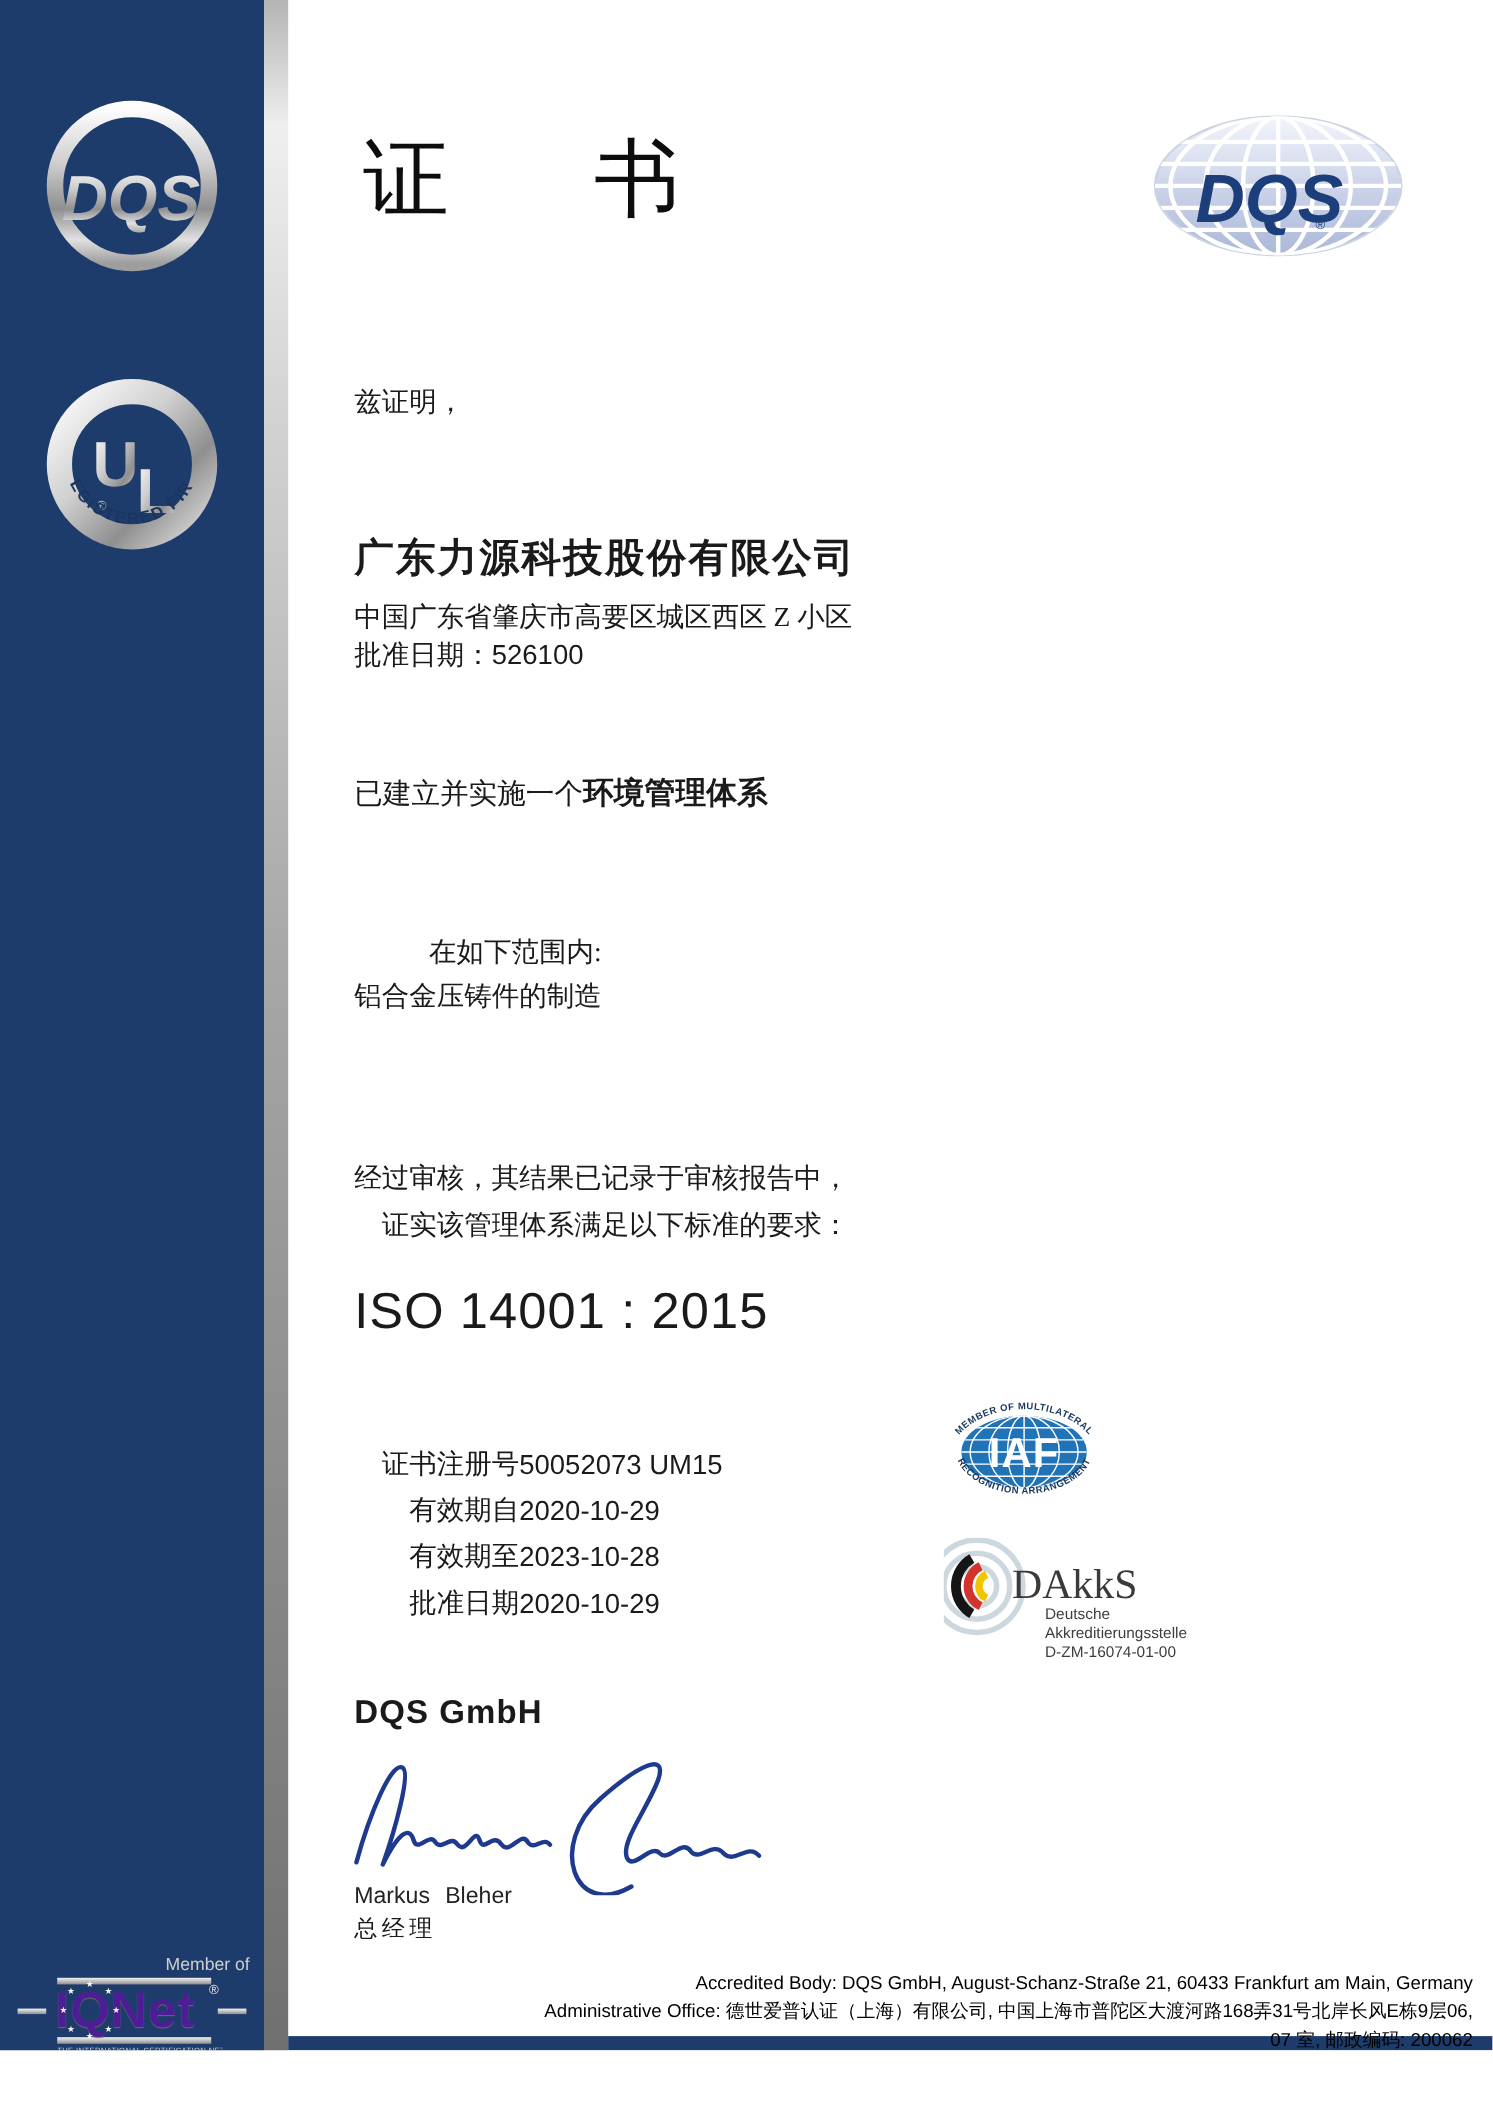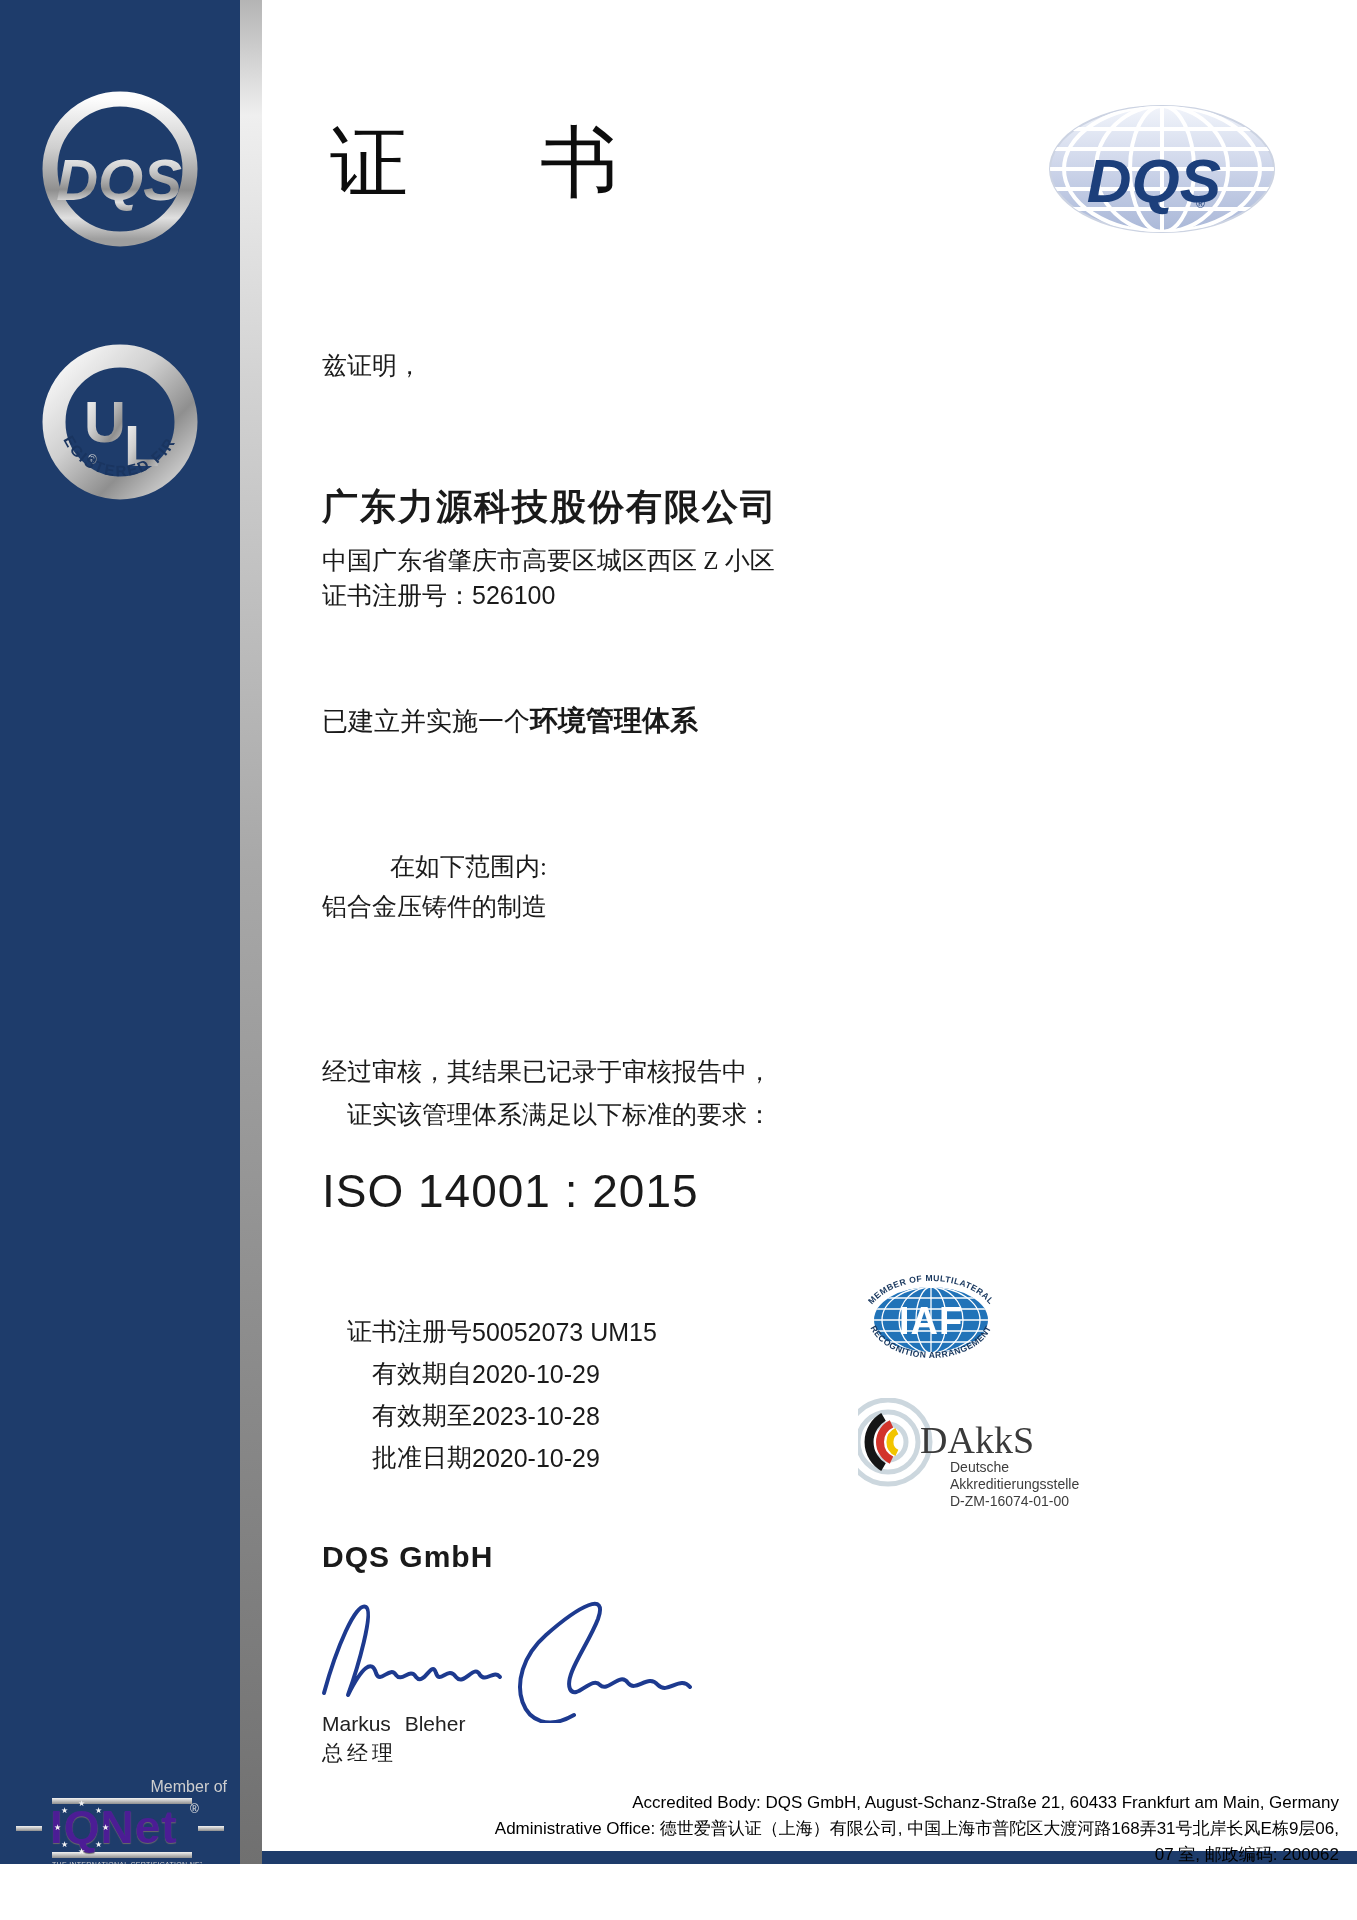--- a/index.html
+++ b/index.html
@@ -173,21 +173,21 @@
     </g>
     <text x="108" y="100" text-anchor="middle" font-family="Liberation Sans, sans-serif" font-style="italic" font-weight="bold" font-size="62" fill="#1c3f7b">DQS</text>
     <text x="150" y="106" font-size="12" fill="#1c3f7b">®</text>
   </svg>
 
   <div class="abs intro serif">兹证明，</div>
 
   <div class="abs company-name serif">广东力源科技股份有限公司</div>
   <div class="abs company-address serif">中国广东省肇庆市高要区城区西区 Z 小区</div>
   <div class="abs company-postal serif">
-    <span>证书注册号：</span><span class="sans">526100</span>
+    <span>批准日期：</span><span class="sans">526100</span>
   </div>
 
   <div class="abs statement serif">
     <span>已建立并实施一个</span><span class="sys">环境管理体系</span>
   </div>
 
   <div class="abs scope serif">
     <div>在如下范围内:</div>
     <div>铝合金压铸件的制造</div>
   </div>

